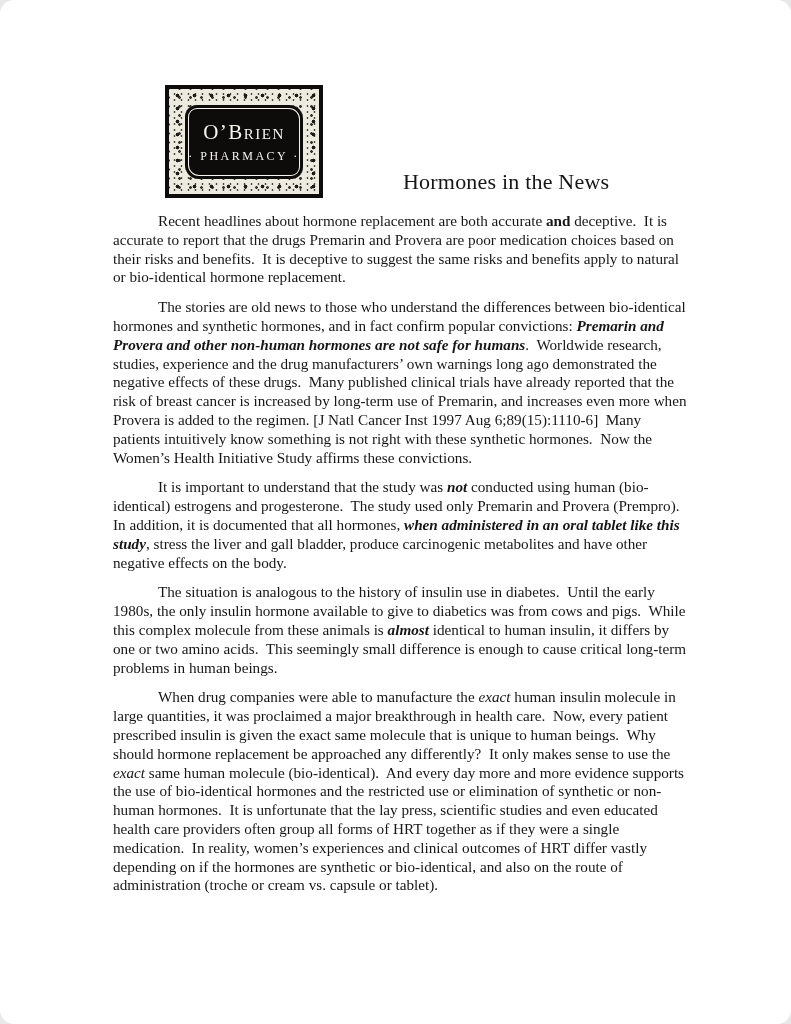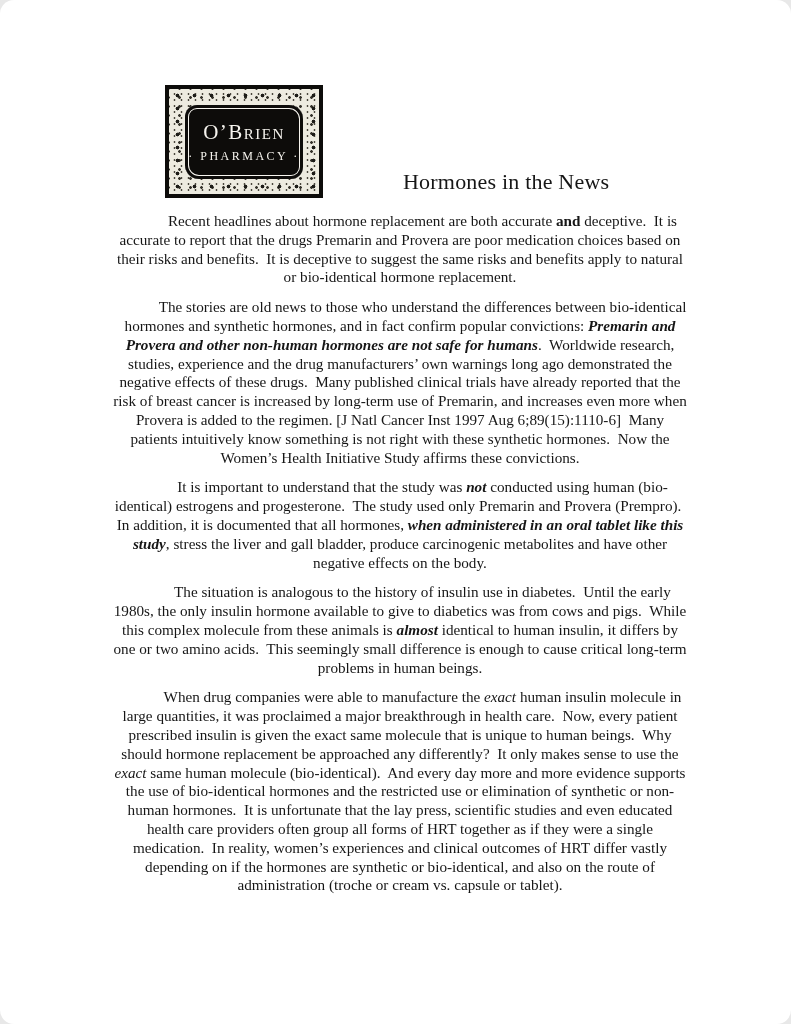--- a/index.html
+++ b/index.html
@@ -63,21 +63,21 @@
     margin:0;
     font-size:22px;
     font-weight:400;
     letter-spacing:0.2px;
     white-space:nowrap;
   }
   
   .content{
     position:absolute;left:113px;top:212px;width:574px;
     font-size:15.2px;line-height:18.8px;
-    text-align:center;
+    text-align:left;
   }
   .content p{margin:0 0 11px 0;text-indent:45px;}
   .run{font-style:normal;font-weight:normal;}
   .run.bold{font-weight:bold;}
   .run.italic{font-style:italic;}
   .run.bold-italic{font-weight:bold;font-style:italic;}
 </style>
 </head>
 <body>
 

